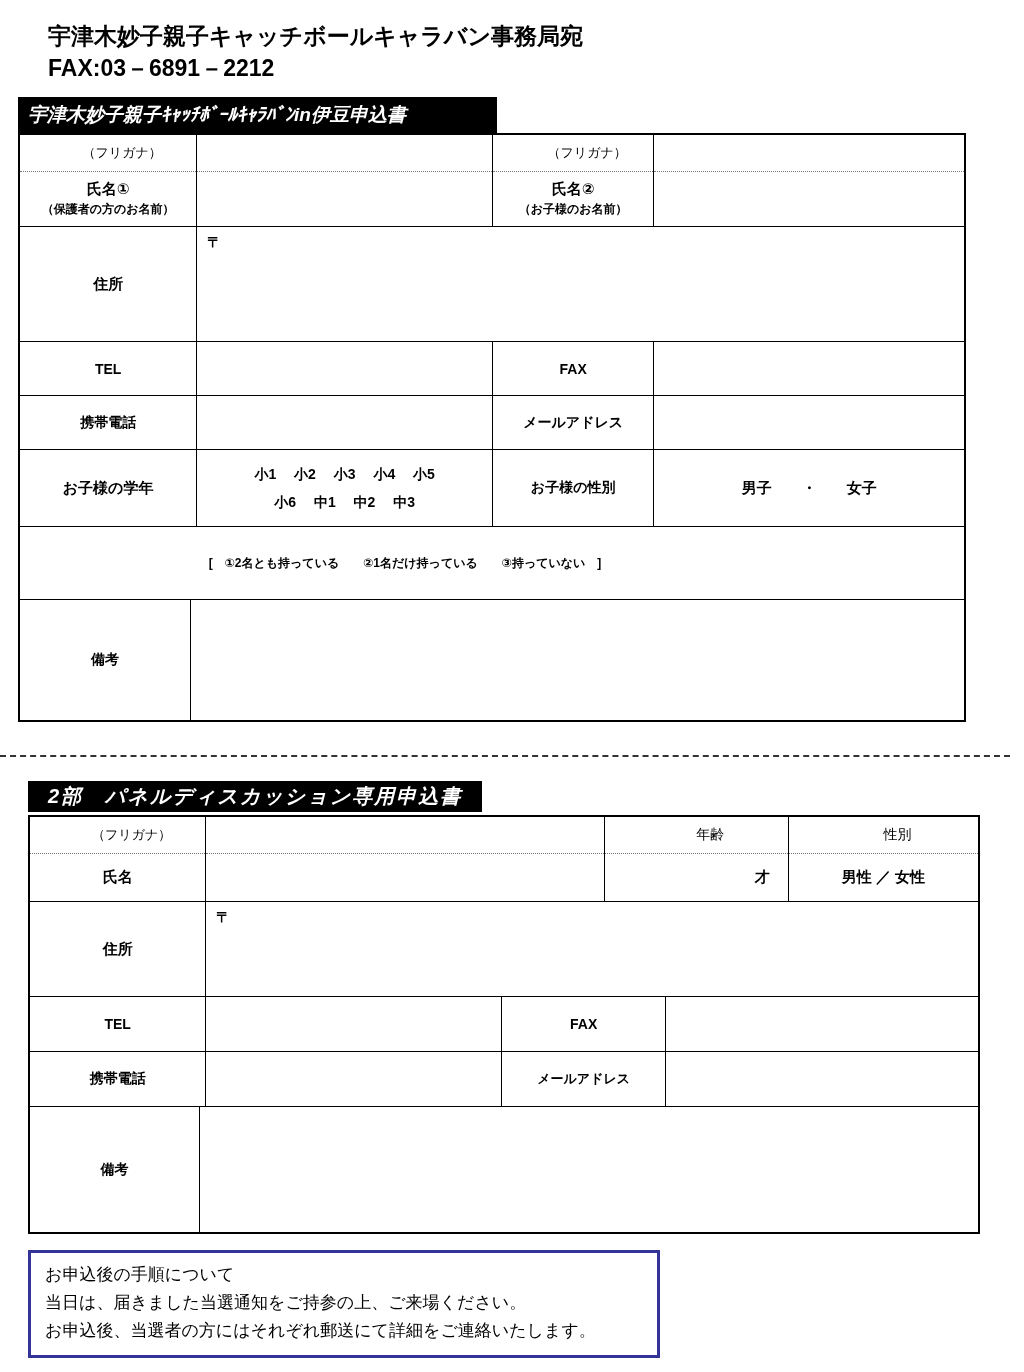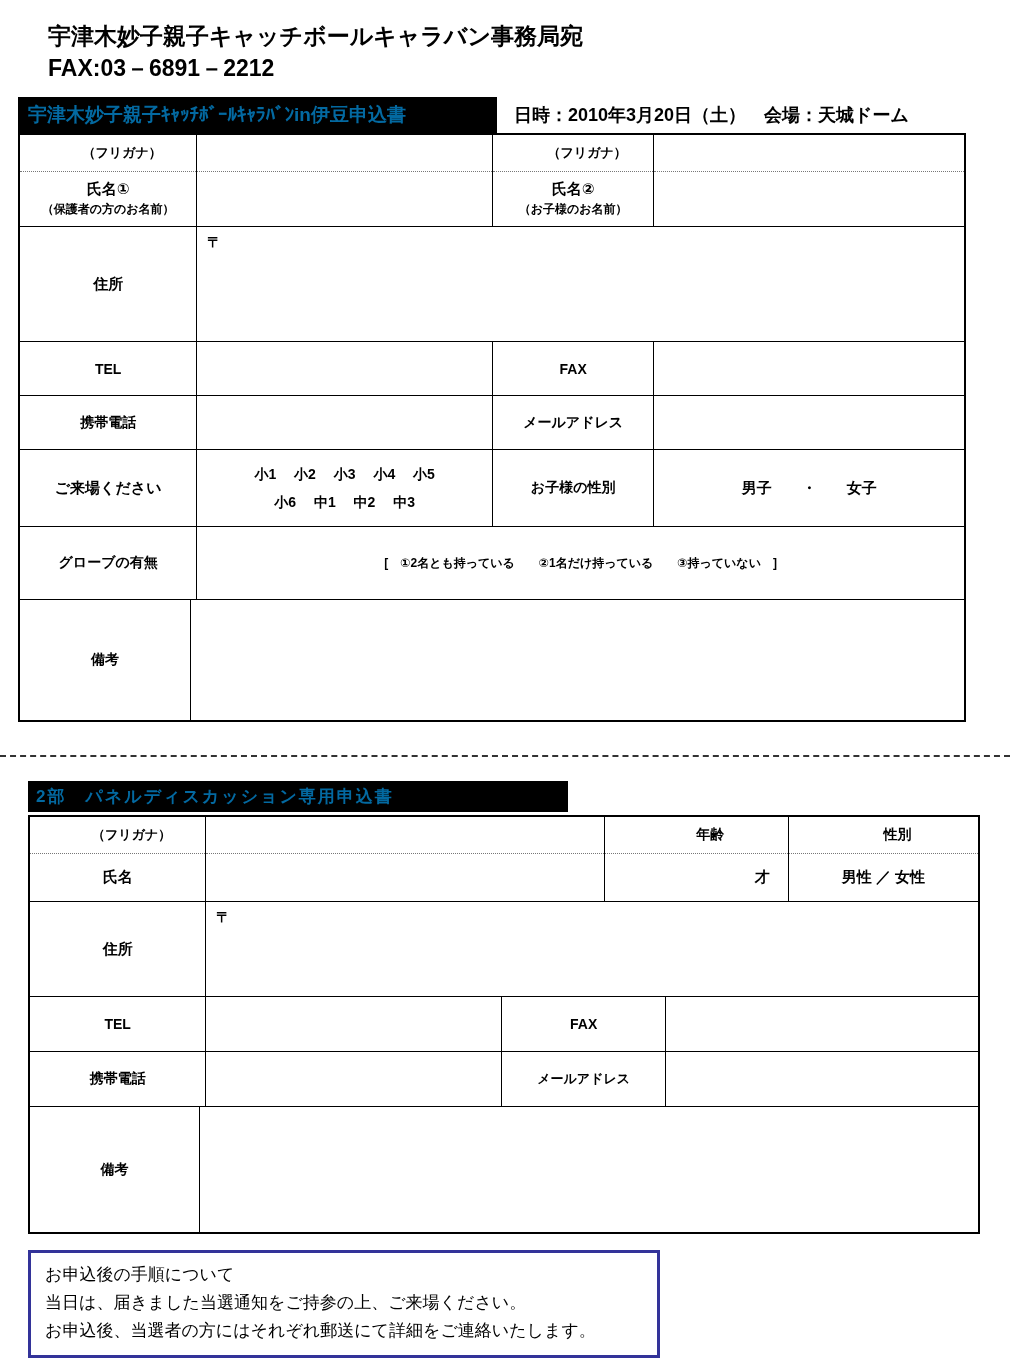--- a/index.html
+++ b/index.html
@@ -4,24 +4,24 @@
 <style>
   html,body { margin:0; padding:0; background:#fff; }
   .page {
     position:relative; width:1024px; height:1372px; background:#ffffff;
     color:#000; font-family:"Liberation Sans","DejaVu Sans",sans-serif;
     overflow:hidden;
   }
   .hdr { position:absolute; left:48px; top:20px; font-weight:bold; font-size:23px; line-height:1.4; }
   .hdr div { white-space:nowrap; }
 
-  .bar { position:absolute; background:#000; color:#0369a1; font-weight:bold;
-         display:flex; align-items:center; box-sizing:border-box; }
+  .bar { position:absolute; background:#000; color:#ffffff; font-weight:bold;
+         display:flex; align-items:center; box-sizing:border-box;font-style:italic; }
   .bar1 { left:18px; top:97px; width:479px; height:36px; font-size:19px; padding-left:10px; }
-  .bar2 { left:28px; top:781px; width:540px; height:31px; font-size:17px; padding-left:8px; letter-spacing:2px; }
+  .bar2 { left:28px; top:781px; width:454px; height:31px; font-size:20px; padding-left:20px; letter-spacing:2px; }
 
   .dt { position:absolute; left:514px; top:103px; font-size:18px; font-weight:bold; white-space:nowrap; }
 
   .tbl { position:absolute; border:2px solid #000; box-sizing:border-box; background:#fff; }
   .tbl1 { left:18px; top:133px; width:948px; }
   .tbl2 { left:28px; top:815px; width:952px; }
 
   .trow { display:flex; border-bottom:1px solid #000; box-sizing:border-box; }
   .trow:last-child { border-bottom:none;gap:34px; }
   .tc { border-right:1px solid #000; box-sizing:border-box; display:flex;
@@ -33,21 +33,21 @@
 
   .h92{height:92px} .h115{height:115px} .h54{height:54px} .h77{height:77px}
   .h73{height:73px} .h120{height:120px} .h85{height:85px} .h95{height:95px}
   .h55{height:55px} .h125{height:125px}
 
   .w178{width:178px} .w297{width:297px} .w162{width:162px} .w311{width:311px}
   .w770{width:770px} .w177{width:177px} .w400{width:400px} .w185{width:185px}
   .w190{width:190px} .w165{width:165px} .w313{width:313px} .w775{width:775px}
 
   .subTop { height:37px; border-bottom:1px dotted #777; display:flex;
-            align-items:center; justify-content:center; font-weight:bold;
+            align-items:center; justify-content:center; font-weight:normal;
             font-size:13px; box-sizing:border-box; flex:none;padding-left:28px; }
   .subBot { flex:1; display:flex; flex-direction:column; align-items:center;
             justify-content:center; font-weight:bold; text-align:center; }
   .subBot .main { font-size:15px; }
   .subBot .sub  { font-size:12px; margin-top:2px; }
   .ageBot { flex:1; display:flex; align-items:center; justify-content:flex-end;
             padding-right:18px; font-weight:bold; font-size:15px; box-sizing:border-box; }
 
   .postal { padding:7px 10px; font-weight:bold; font-size:14px; }
   .gradeLines { font-weight:bold; font-size:14px; line-height:2.0; }
@@ -66,21 +66,20 @@
 <div class="page">
 
   <div class="hdr">
     <div>宇津木妙子親子キャッチボールキャラバン事務局宛</div>
     <div>FAX:03－6891－2212</div>
   </div>
 
   <div class="bar bar1">
     <span>宇津木妙子親子ｷｬｯﾁﾎﾞｰﾙｷｬﾗﾊﾞﾝin伊豆申込書</span>
   </div>
-  <div class="dt">日時：2010年3月20日（土）　会場：天城ドーム</div>
 
   <div class="tbl tbl1">
 
     <div class="trow h92">
       <div class="tc w178">
         <div class="subTop">（フリガナ）</div>
         <div class="subBot">
           <span class="main">氏名①</span>
           <span class="sub">（保護者の方のお名前）</span>
         </div>
@@ -117,31 +116,30 @@
     </div>
 
     <div class="trow h54">
       <div class="tc w178 cen lab-s">携帯電話</div>
       <div class="tc w297"></div>
       <div class="tc w162 cen lab-s">メールアドレス</div>
       <div class="tc w311"></div>
     </div>
 
     <div class="trow h77">
-      <div class="tc w178 cen lab">ご来場ください</div>
+      <div class="tc w178 cen lab">お子様の学年</div>
       <div class="tc w297 cen gradeLines">
         <div>小1　 小2　 小3　 小4　 小5</div>
         <div>小6　 中1　 中2　 中3</div>
       </div>
       <div class="tc w162 cen lab-s">お子様の性別</div>
       <div class="tc w311 cen lab">男子　　・　　女子</div>
     </div>
 
     <div class="trow h73">
-      <div class="tc w178 cen lab-s">グローブの有無</div>
       <div class="tc w770 cen" style="font-weight:bold; font-size:12px;">[　①2名とも持っている　　②1名だけ持っている　　③持っていない　]</div>
     </div>
 
     <div class="trow h120">
       <div class="tc w178 cen lab-s">備考</div>
       <div class="tc w770"></div>
     </div>
 
   </div>
 

